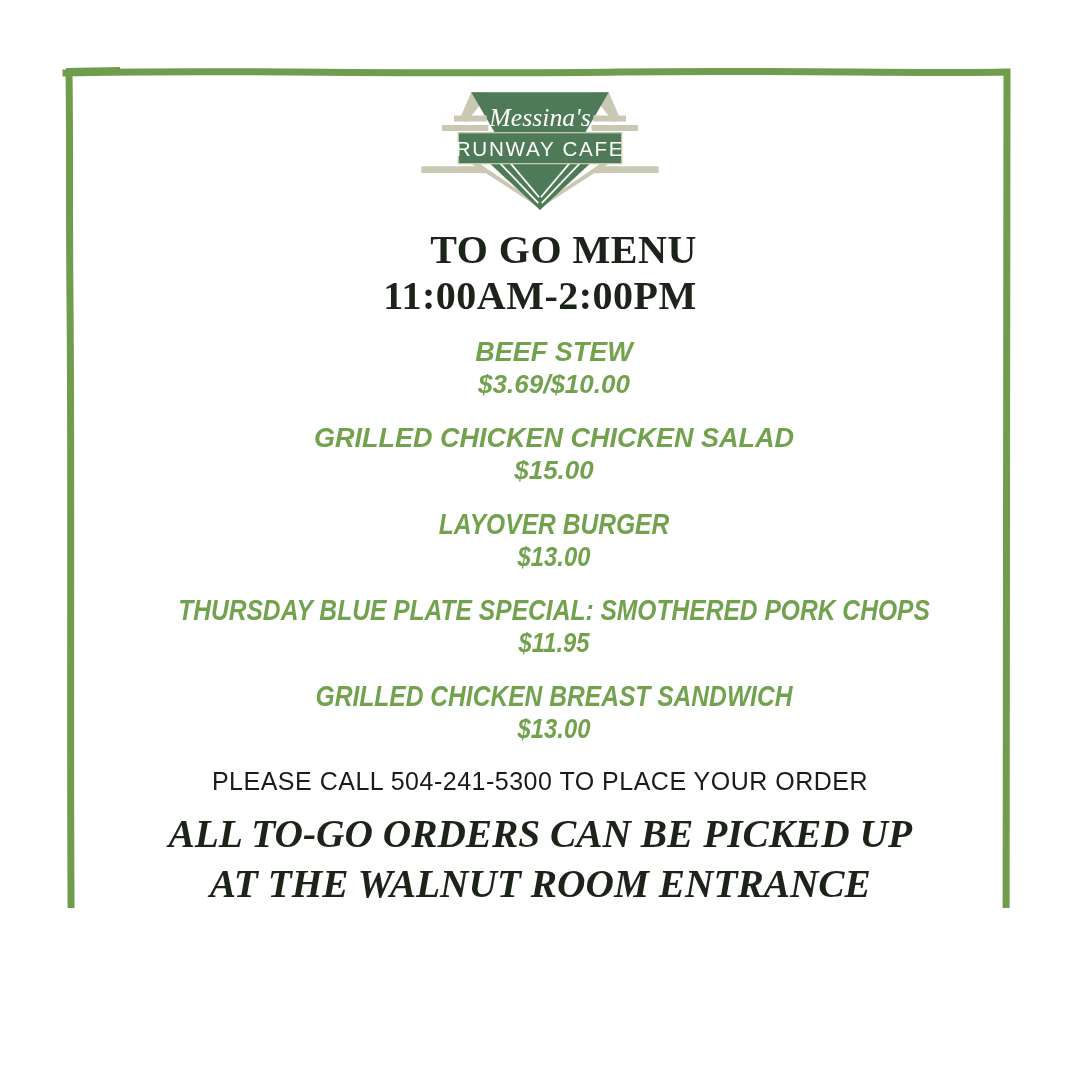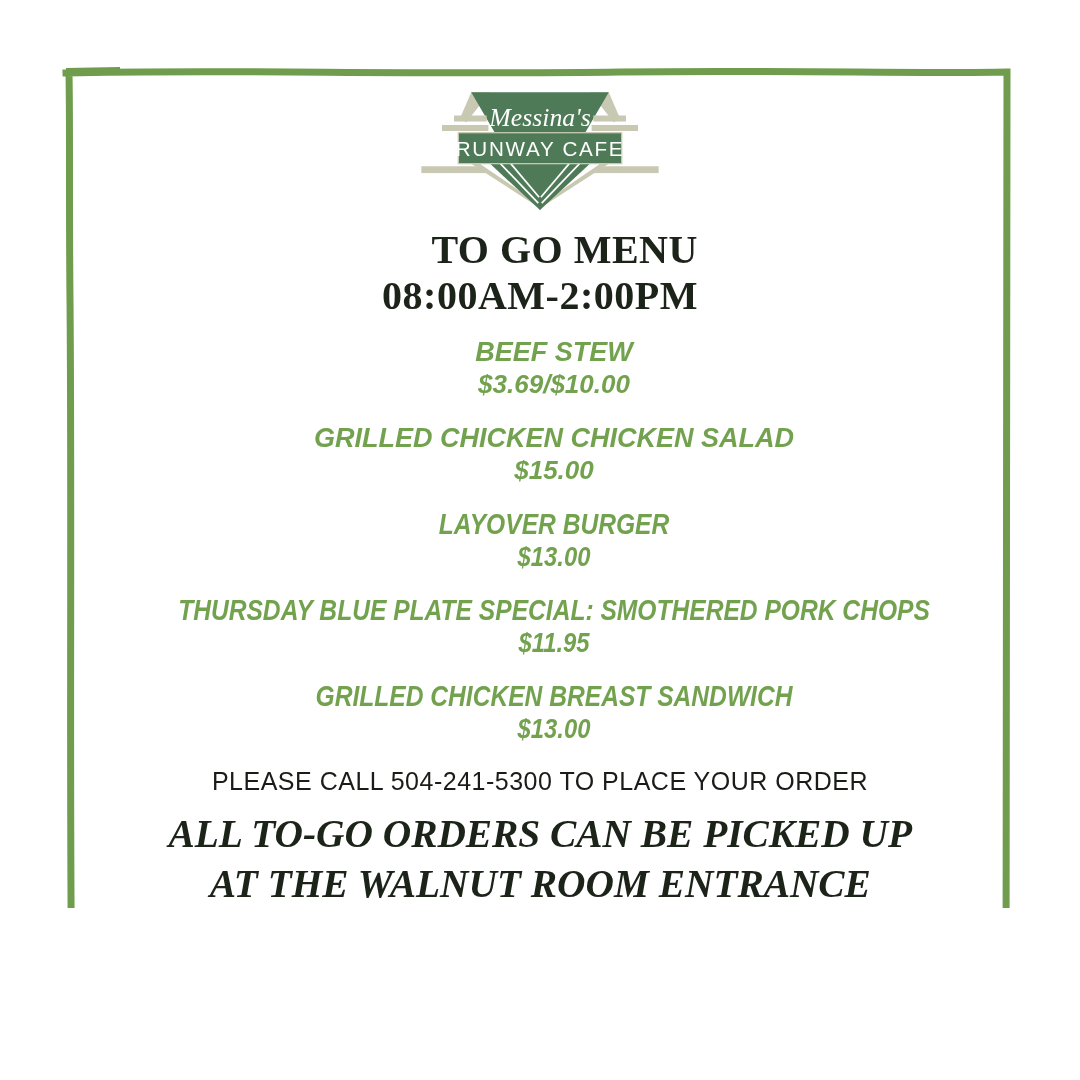--- a/index.html
+++ b/index.html
@@ -140,21 +140,21 @@
       <line x1="184" y1="88" x2="151" y2="127" stroke="#ffffff" stroke-width="2"></line>
 
       <text class="logo-script" x="150" y="44" text-anchor="middle">Messina's</text>
 
       <rect x="55" y="52" width="190" height="36" fill="#4e7a57" stroke="#c9c9b3" stroke-width="1.5"></rect>
       <text class="logo-band-text" x="150" y="79" text-anchor="middle">RUNWAY CAFE</text>
     </svg>
 
     <div class="title-block">
       <div>TO GO MENU</div>
-      <div>08:00AM-2:00PM</div>
+      <div>11:00AM-2:00PM</div>
     </div>
 
     <div class="menu-list" id="menu-list">
   <div class="menu-item">
     <span class="item-name">BEEF STEW</span>
     <span class="item-price">$3.69/$10.00</span>
   </div>
 
   <div class="menu-item">
     <span class="item-name">GRILLED CHICKEN CHICKEN SALAD</span>

